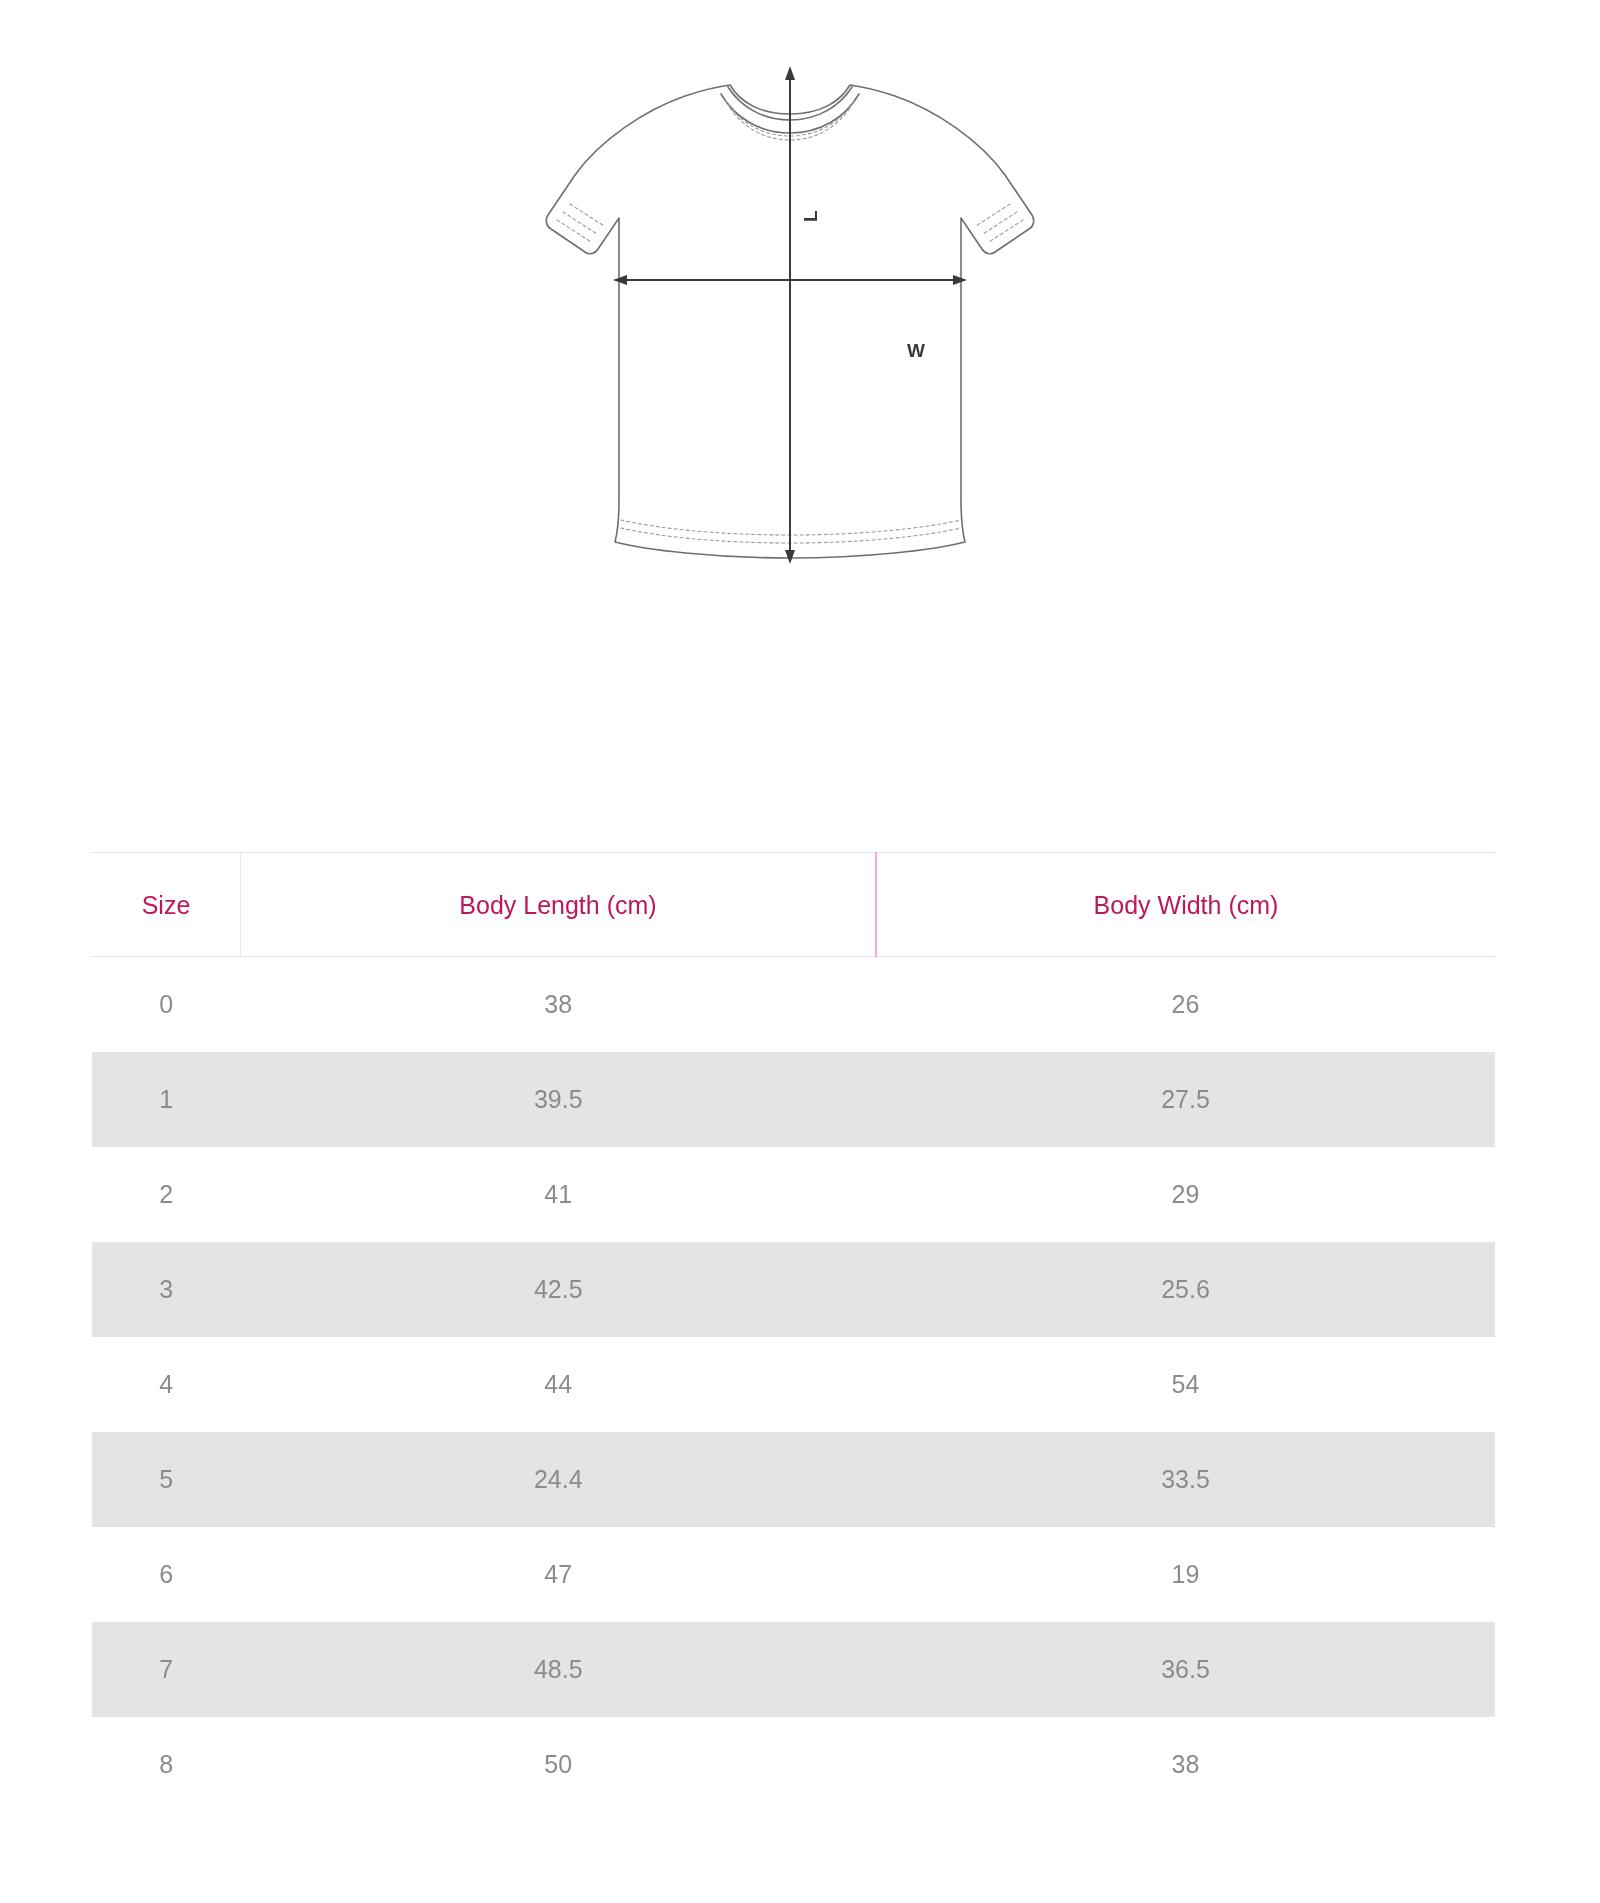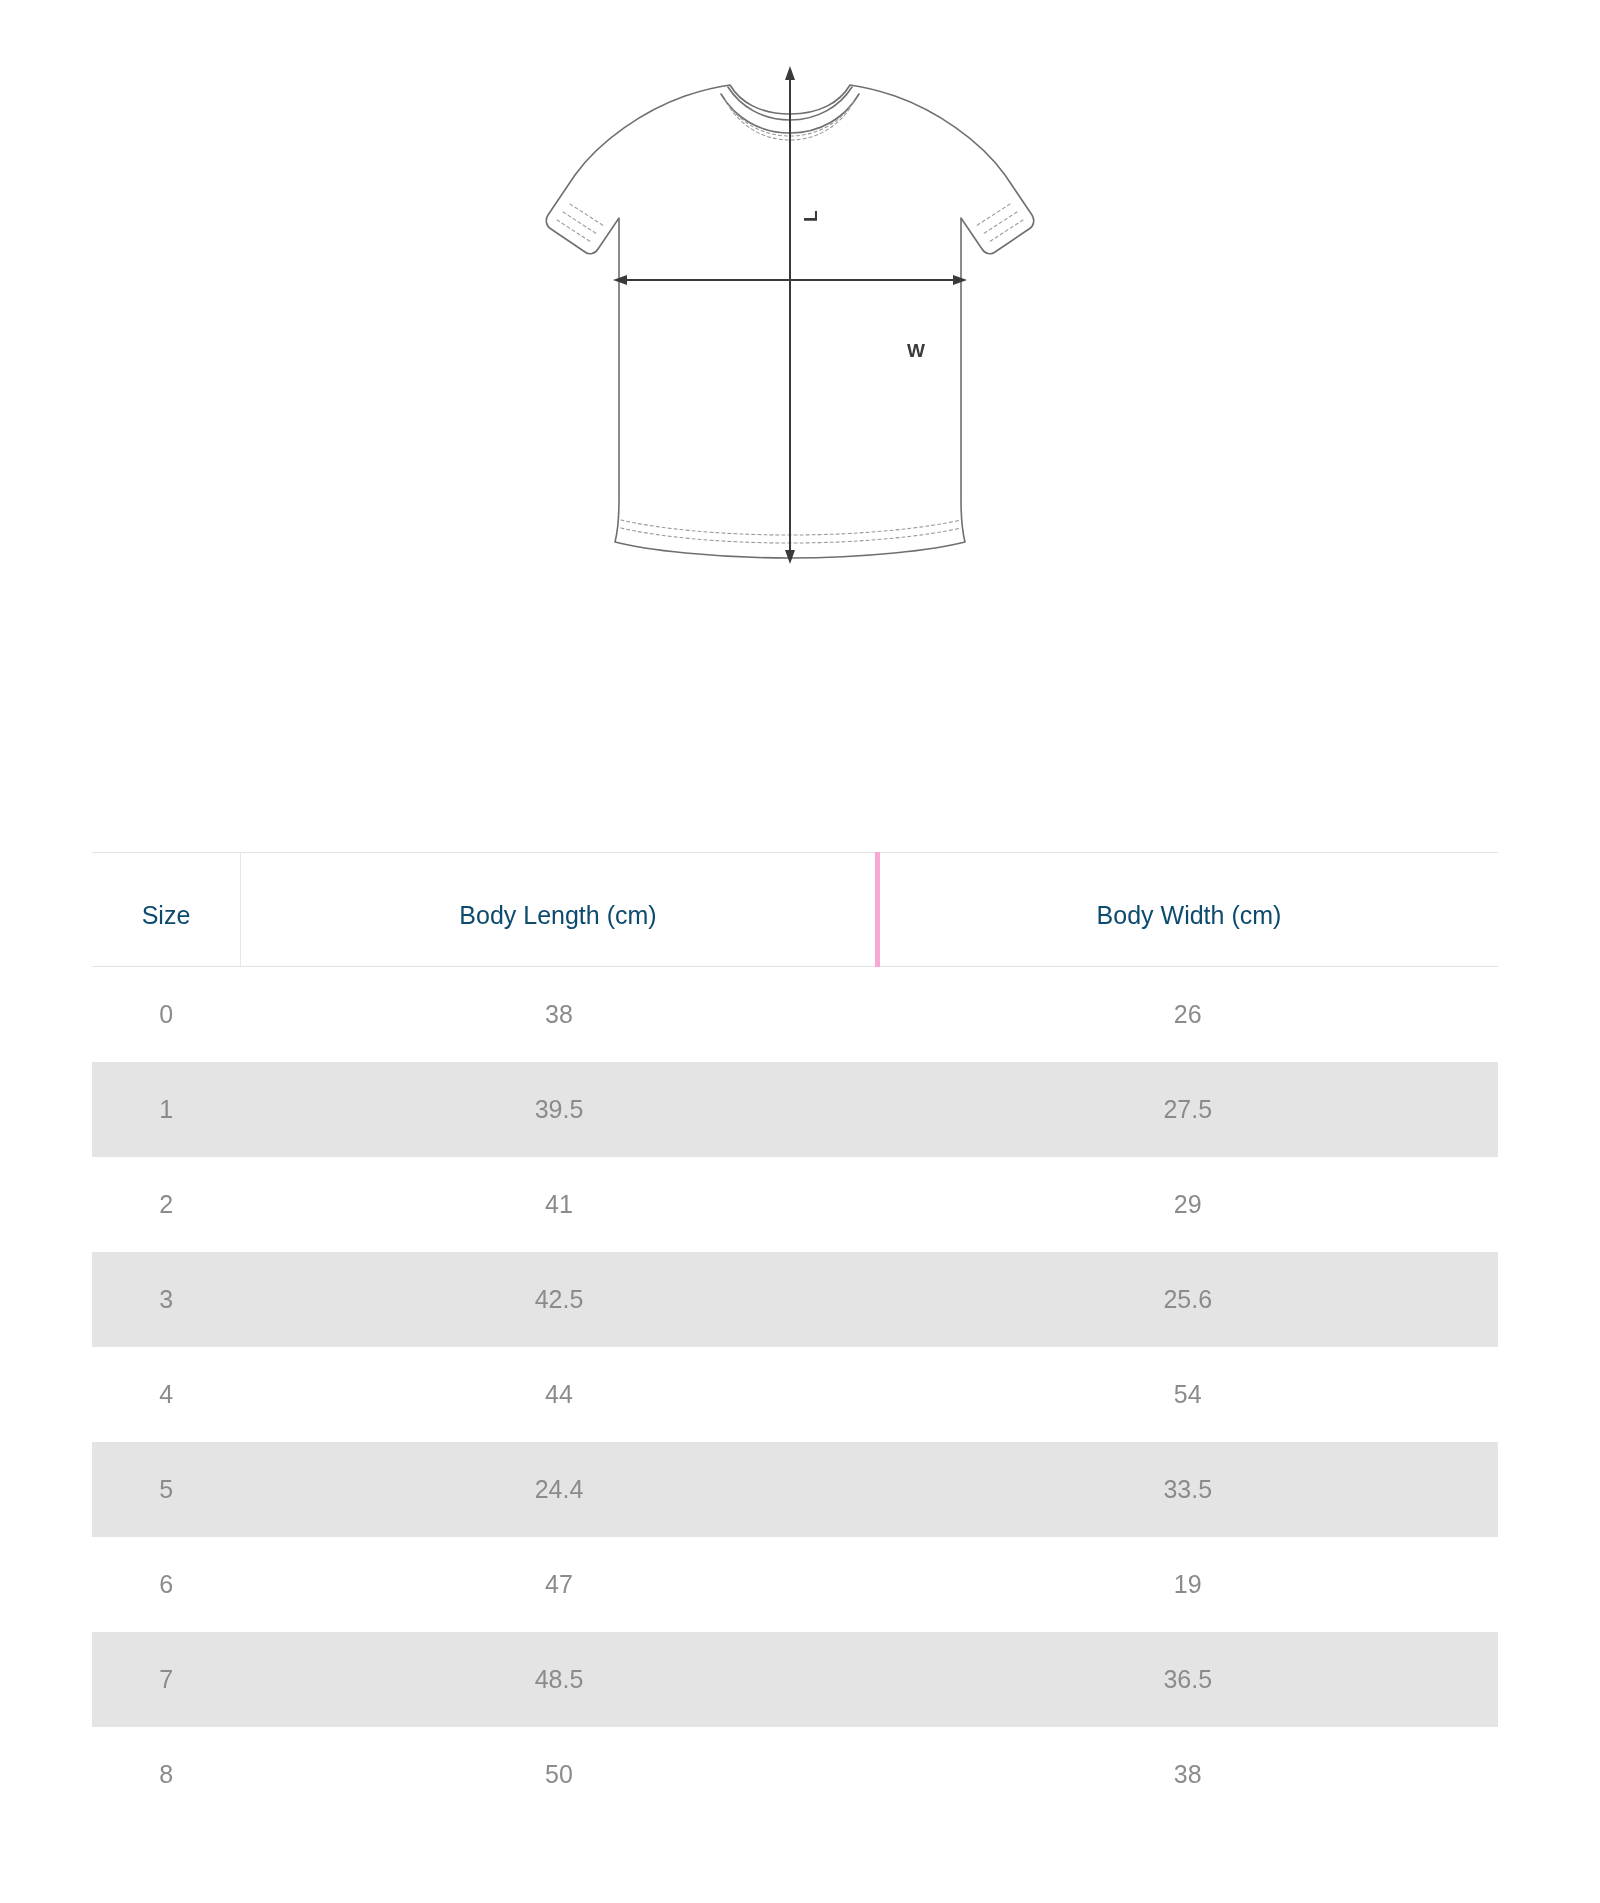--- a/index.html
+++ b/index.html
@@ -62,34 +62,34 @@
     width: 1400px;
   }
   table.size-table {
     border-collapse: collapse;
     width: 1400px;
     table-layout: fixed;
   }
   table.size-table thead th {
     font-weight: normal;
     font-size: 25px;
-    color: #0c4a6e;
-    padding: 48px 0 36px 0;
+    color: #be185d;
+    padding: 38px 0 36px 0;
     text-align: center;
     border-top: 1px solid #e3e3e3;
     border-bottom: 1px solid #e3e3e3;
     margin-top: 36px;
   }
   table.size-table thead th.col-size {
     width: 148px;
     border-right: 1px solid #e8e8e8;
   }
   table.size-table thead th.col-len {
     width: 634px;
-    border-right: 5px solid #f9a8d4;
+    border-right: 2px solid #f9a8d4;
   }
   table.size-table thead th.col-wid {
     width: 618px;
   }
   table.size-table tbody td {
     font-size: 25px;
     color: #8b8b8b;
     text-align: center;
     padding: 33px 0 33px 0;
     border: none;

